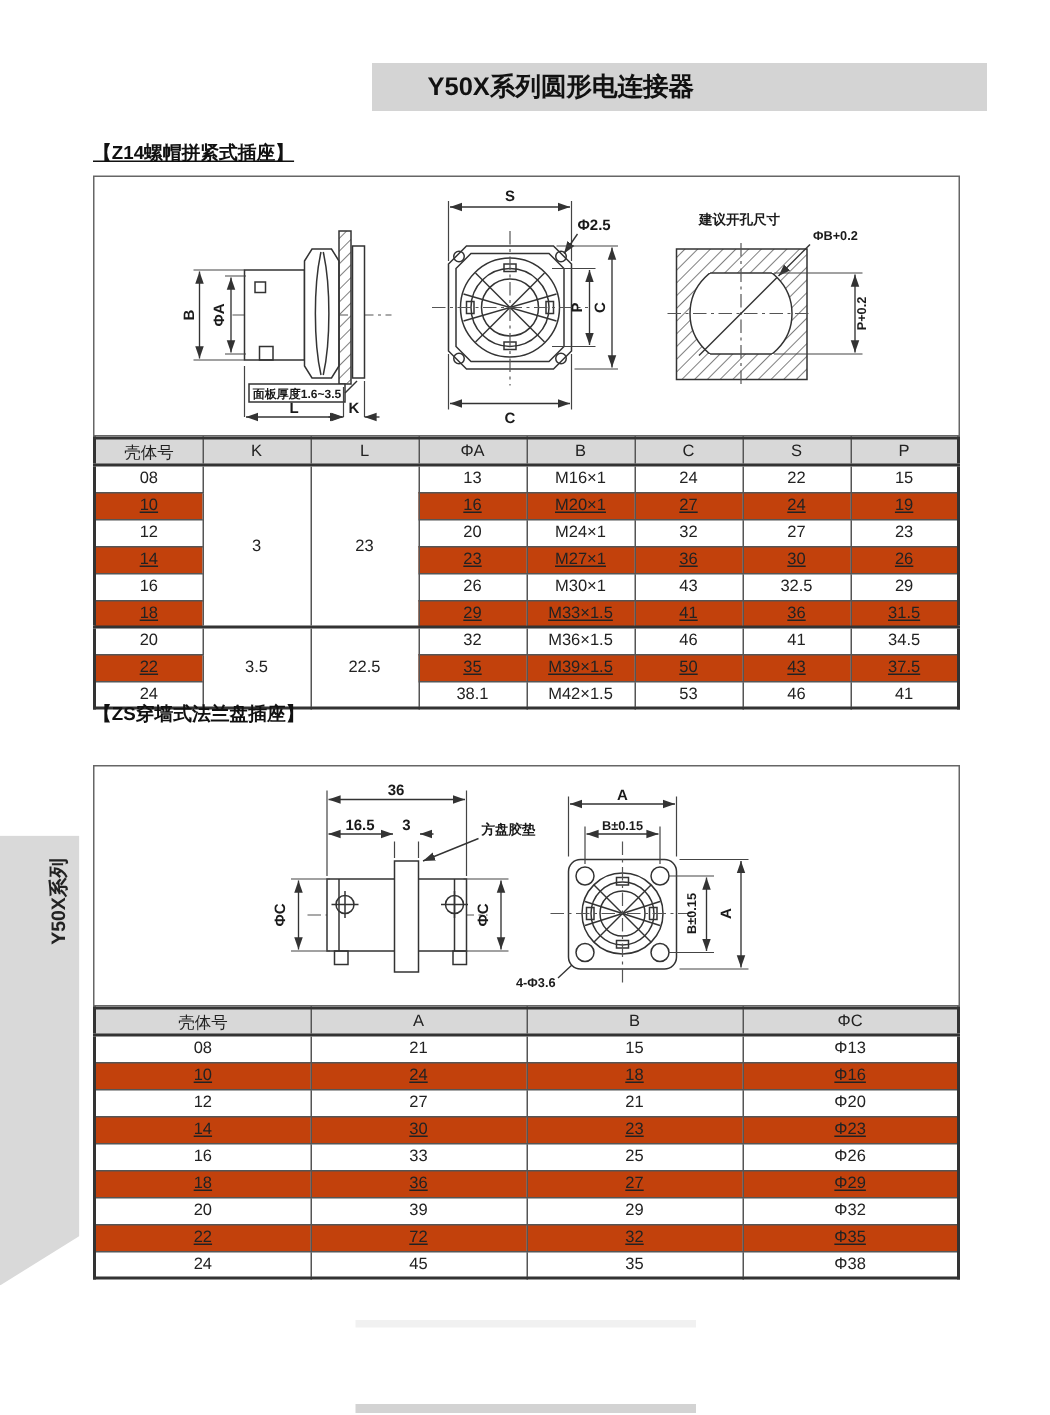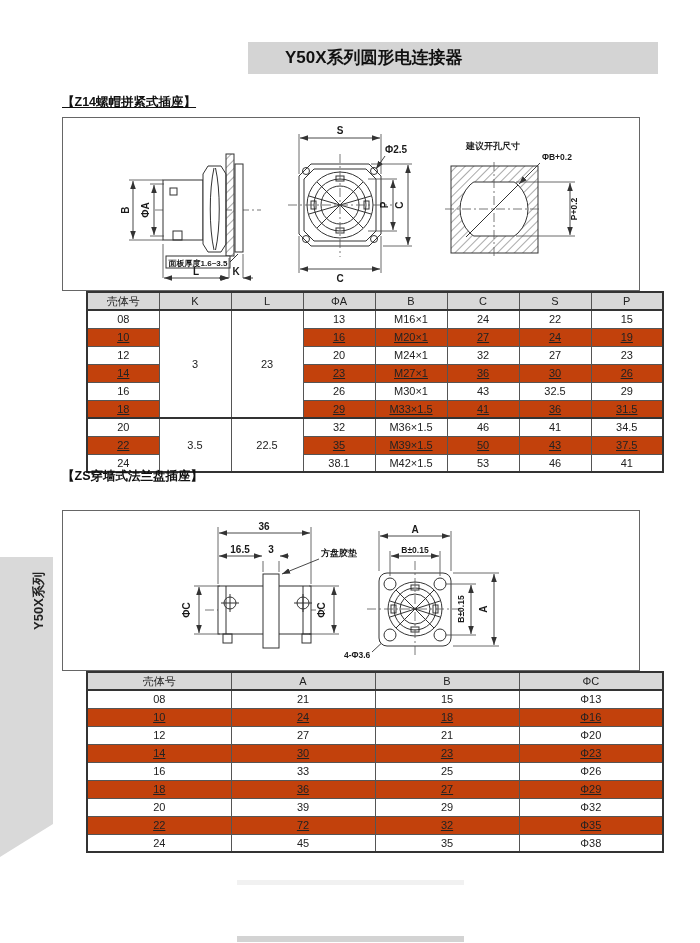--- a/index.html
+++ b/index.html
@@ -39,21 +39,20 @@
   .dim { stroke:#333; stroke-width:0.9; fill:none;
          marker-start:url(#ar1); marker-end:url(#ar1); }
   .dime{ stroke:#333; stroke-width:0.9; fill:none; marker-end:url(#ar1); }
   .cl  { stroke:#555; stroke-width:0.8; fill:none; stroke-dasharray:9 3 2 3; }
 
   .spec-table {
     position:absolute; left:62px; width:578px;
     border-collapse:collapse; table-layout:fixed;
     font-size:11px; color:#222; background:#fff;
     border:2px solid #333;
-    margin-left:24px;
   }
   #table1 { top:291px; }
   #table2 { top:671px; }
   .spec-table th, .spec-table td {
     border:1px solid #555; height:18px; padding:0;
     text-align:center; vertical-align:middle; font-weight:normal;
   }
   .spec-table thead th { background:#d8d8d8; border-bottom:2px solid #333; }
   .spec-table tr.alt td { background:#c2410c;text-decoration:underline; }
   .spec-table td.merge { background:#fff; }

